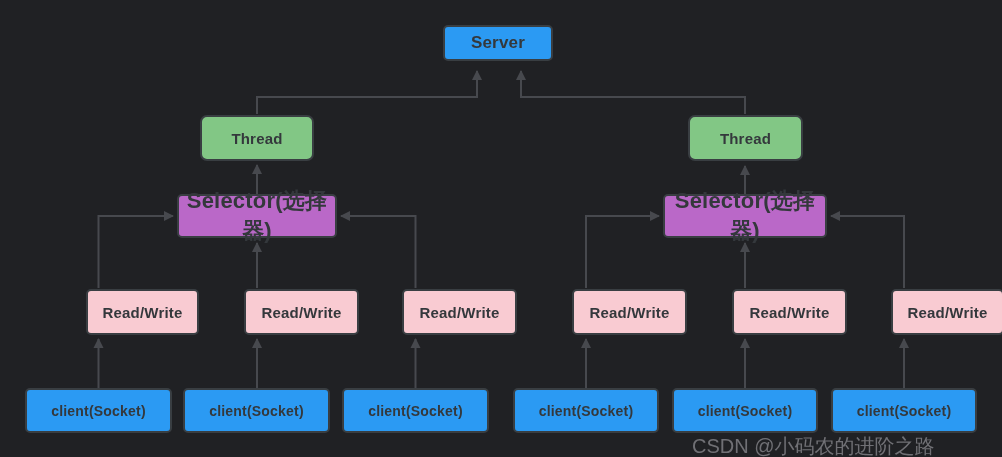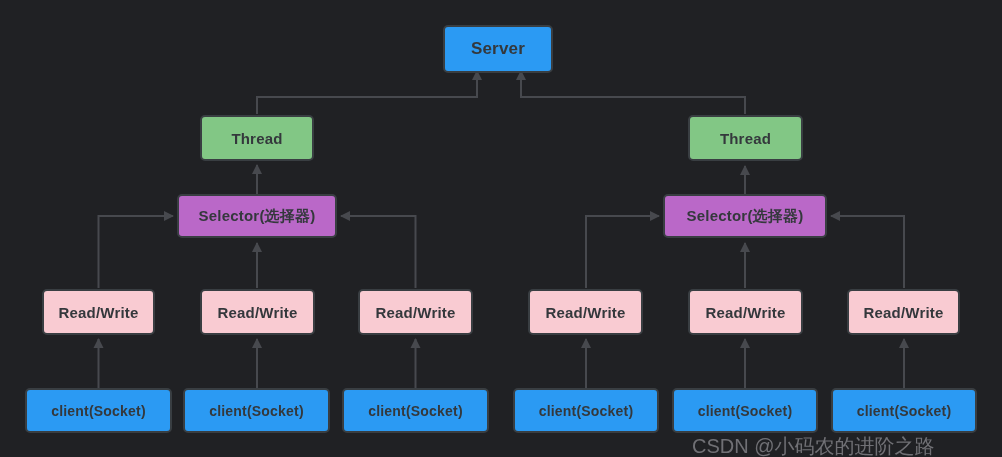--- a/index.html
+++ b/index.html
@@ -16,23 +16,23 @@
   }
   #edges{position:absolute;left:0;top:0;z-index:1;}
   .node{
     position:absolute; z-index:2; box-sizing:border-box;
     display:flex; align-items:center; justify-content:center;
     border:2px solid var(--node-border); border-radius:5px;
     color:var(--node-text); font-weight:bold; text-align:center;
     letter-spacing:.2px;
   }
   .server   {background:var(--server-fill);   font-size:17px;}
-  .thread   {background:var(--thread-fill);   font-size:15px;}
-  .selector {background:var(--selector-fill); font-size:15px;}
-  .readwrite{background:var(--readwrite-fill);font-size:15px;}
+  .thread   {background:var(--thread-fill);   font-size:15px;border-radius:7px;}
+  .selector {background:var(--selector-fill); font-size:22px;}
+  .readwrite{background:var(--readwrite-fill);font-size:15px;margin-left:44px;}
   .client   {background:var(--client-fill);   font-size:14px;}
   .watermark{
     position:absolute; left:692px; top:433px; z-index:0;
     font-size:20px; color:var(--watermark-text); opacity:.75;
     white-space:nowrap; font-weight:normal;
   }
   path.edge{fill:none; stroke:var(--connector); stroke-width:2px;}
 </style>
 </head>
 <body>
@@ -62,21 +62,21 @@
 
     <path class="edge" d="M257,194 L257,165" marker-end="url(#arrow)"></path>
     <path class="edge" d="M745,194 L745,166" marker-end="url(#arrow)"></path>
 
     <path class="edge" d="M257,114 L257,97 L477,97 L477,71" marker-end="url(#arrow)"></path>
     <path class="edge" d="M745,114 L745,97 L521,97 L521,71" marker-end="url(#arrow)"></path>
   </svg>
 
   <div class="watermark">CSDN @小码农的进阶之路</div>
 
-  <div class="node server" style="left:443px;top:25px;width:110px;height:48px">Server</div>
+  <div class="node server" style="left:443px;top:25px;width:110px;height:36px">Server</div>
 
   <div class="node thread" style="left:200px;top:115px;width:114px;height:46px">Thread</div>
   <div class="node thread" style="left:688px;top:115px;width:115px;height:46px">Thread</div>
 
   <div class="node selector" style="left:177px;top:194px;width:160px;height:44px">Selector(选择器)</div>
   <div class="node selector" style="left:663px;top:194px;width:164px;height:44px">Selector(选择器)</div>
 
   <div class="node readwrite" style="left:42px;top:289px;width:113px;height:46px">Read/Write</div>
   <div class="node readwrite" style="left:200px;top:289px;width:115px;height:46px">Read/Write</div>
   <div class="node readwrite" style="left:358px;top:289px;width:115px;height:46px">Read/Write</div>

